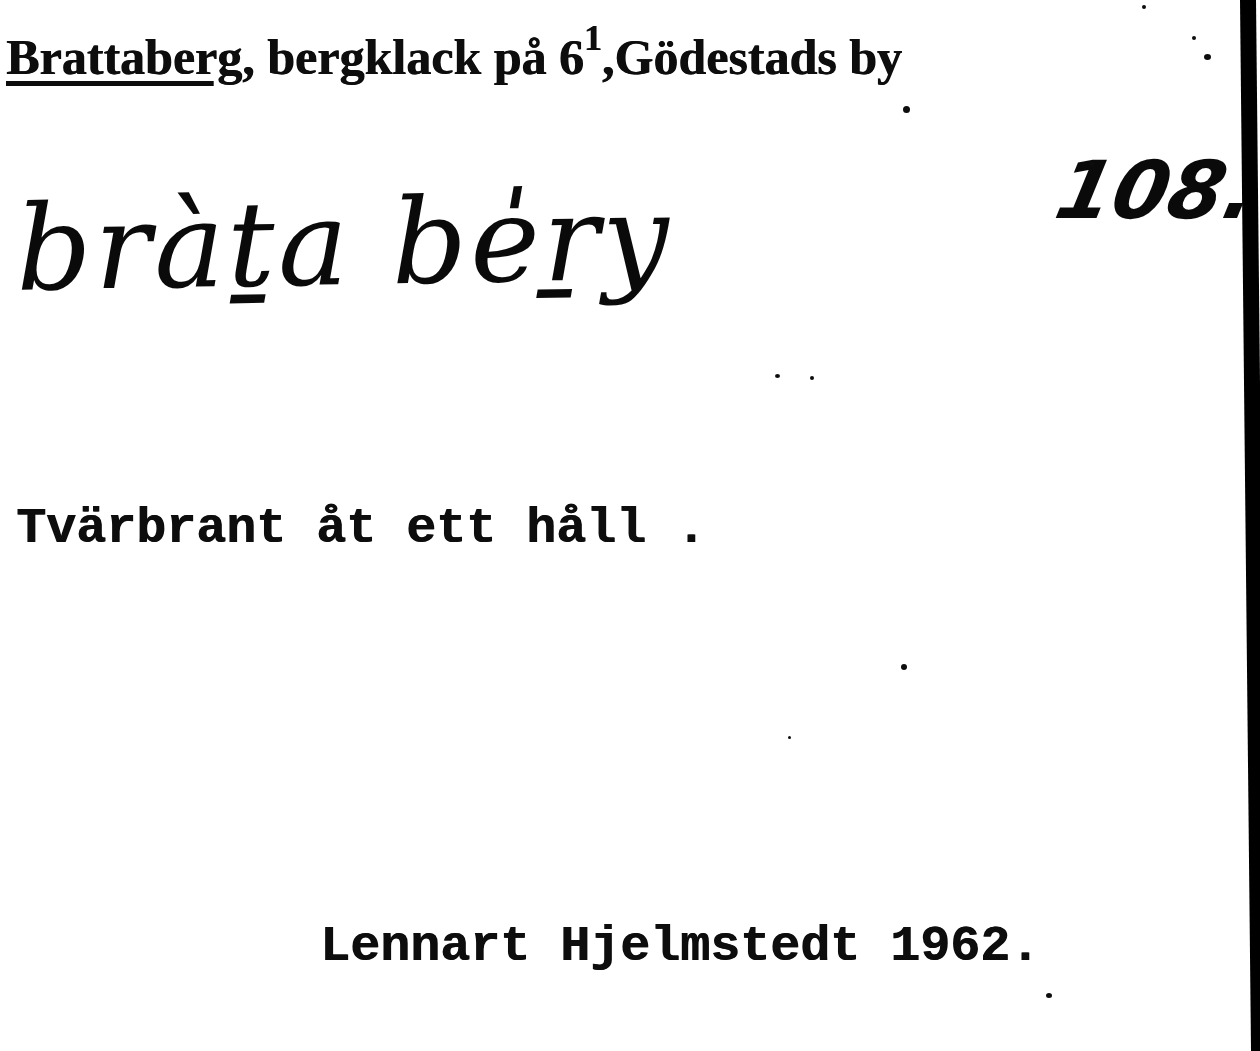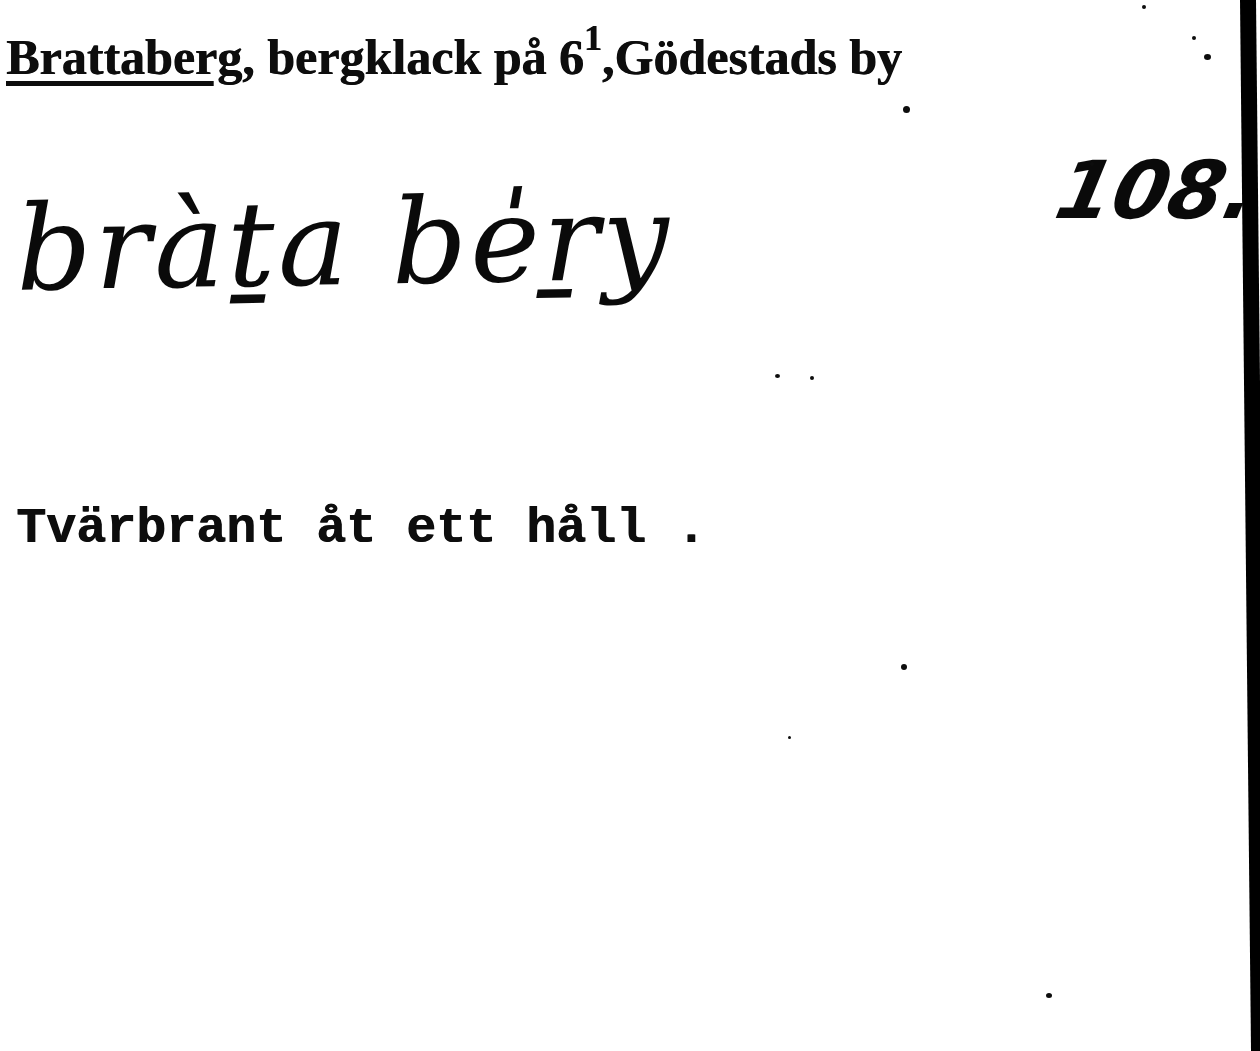--- a/index.html
+++ b/index.html
@@ -92,20 +92,21 @@
   <div class="type" style="left:6px; top:30px;font-family:Liberation Serif, serif;"><span class="u">Brattaberg</span><span>, bergklack på 6</span><sup class="sheet">1</sup><span>,Gödestads by</span></div>
 
 
   <div class="card-number">108.</div>
 
   <div class="phonetic">bràṯa be̍ṟy</div>
 
 
   <div class="type" style="left:16px; top:466px;margin-top:36px;">Tvärbrant åt ett håll .</div>
 
+  <div class="type" style="left:320px; top:920px;">Lennart Hjelmstedt 1962.</div>
 
   <div class="scan-bar"></div>
   <div class="speck" style="left:1204px; top:54px; width:7px; height:6px;"></div>
   <div class="speck" style="left:903px; top:106px; width:7px; height:7px;"></div>
   <div class="speck" style="left:1142px; top:5px; width:4px; height:4px;"></div>
   <div class="speck" style="left:1192px; top:36px; width:4px; height:4px;"></div>
   <div class="speck" style="left:1090px; top:162px; width:4px; height:4px;"></div>
   <div class="speck" style="left:775px; top:374px; width:5px; height:4px;"></div>
   <div class="speck" style="left:810px; top:376px; width:4px; height:4px;"></div>
   <div class="speck" style="left:901px; top:664px; width:6px; height:6px;"></div>

